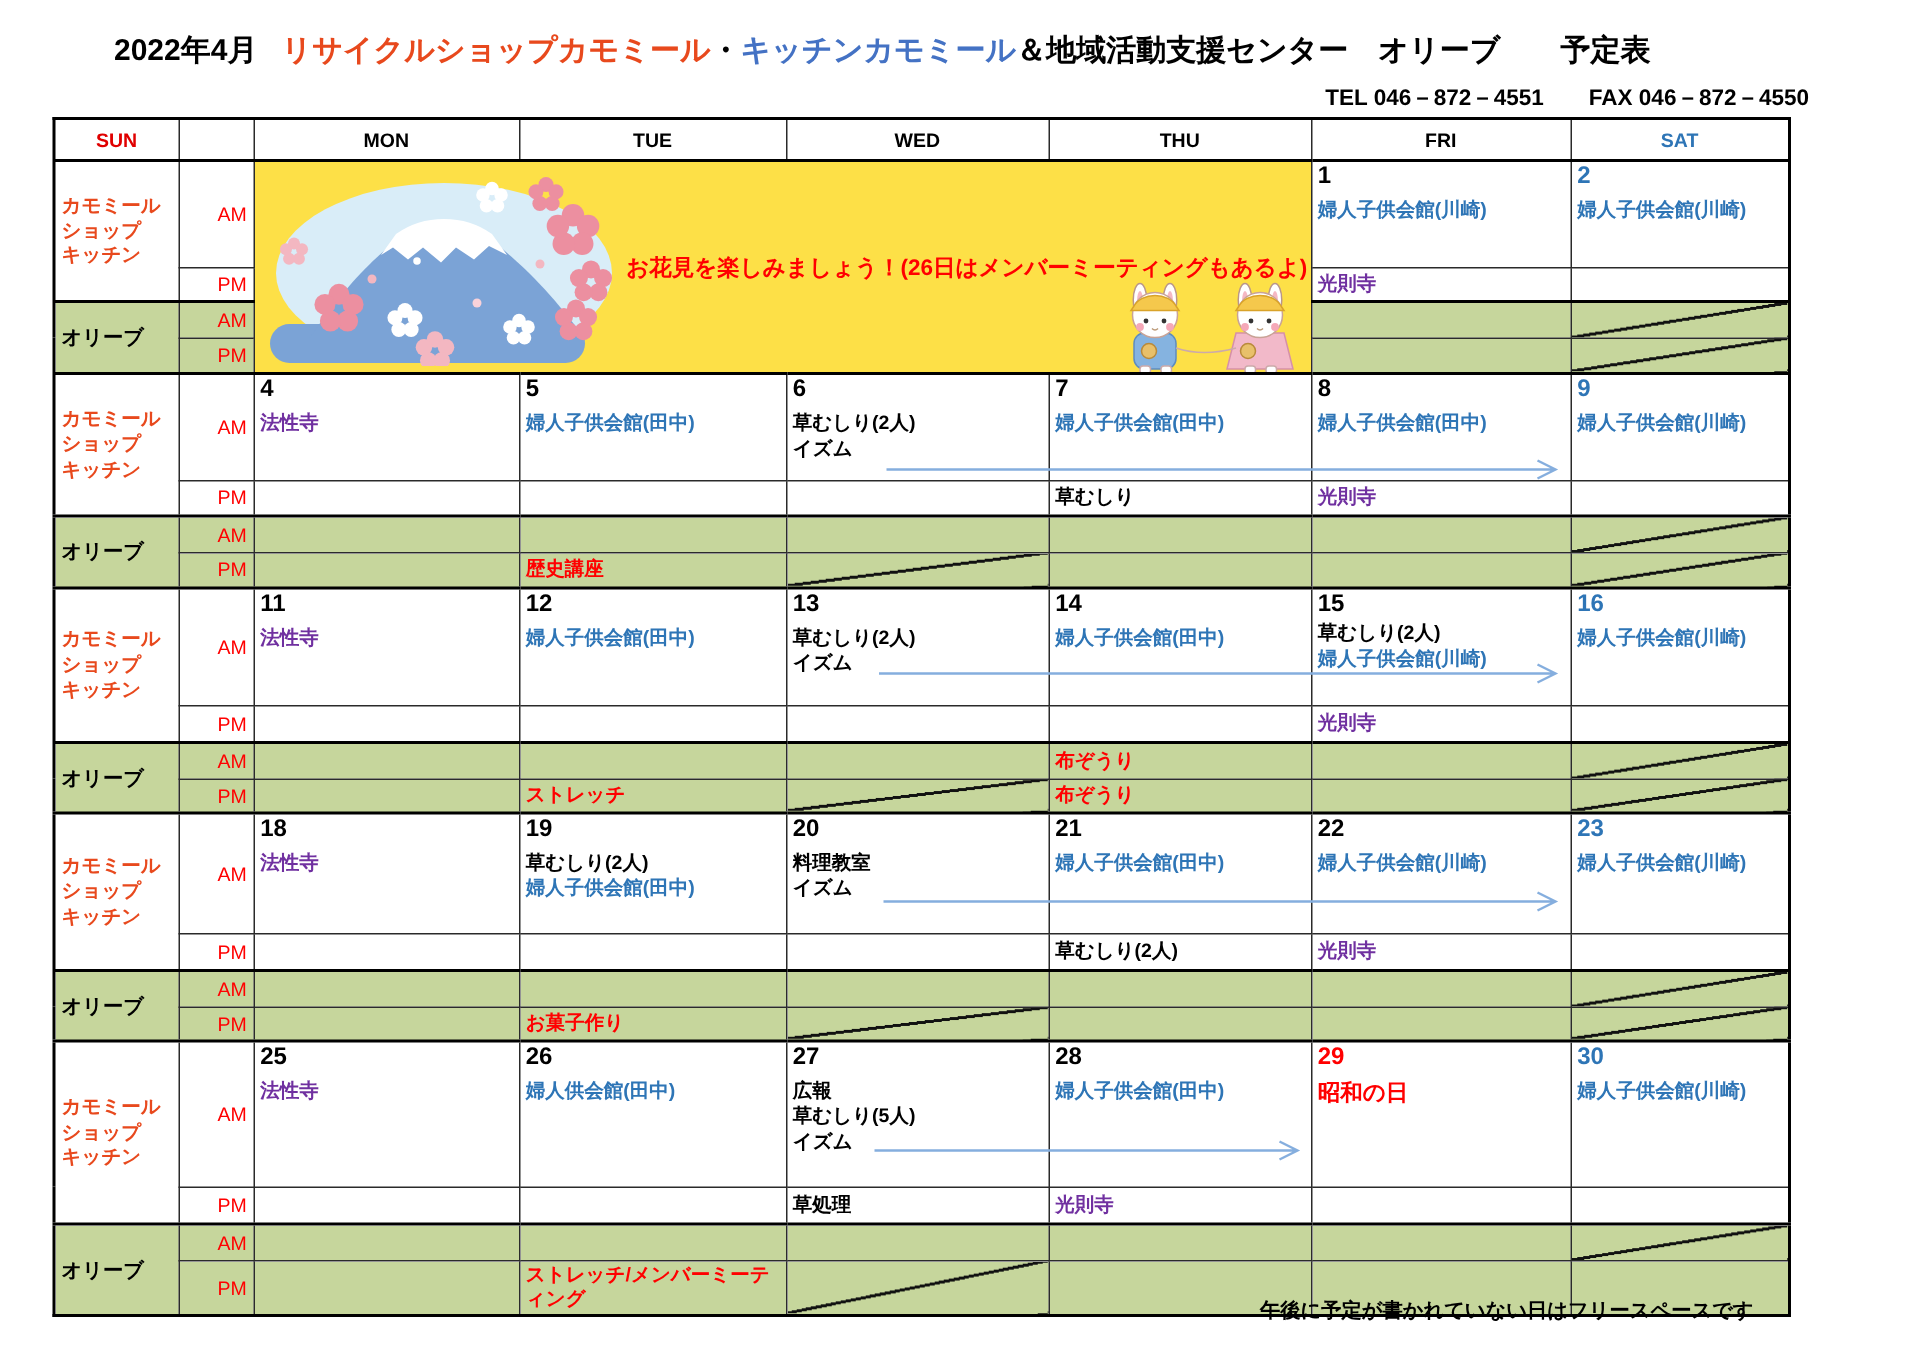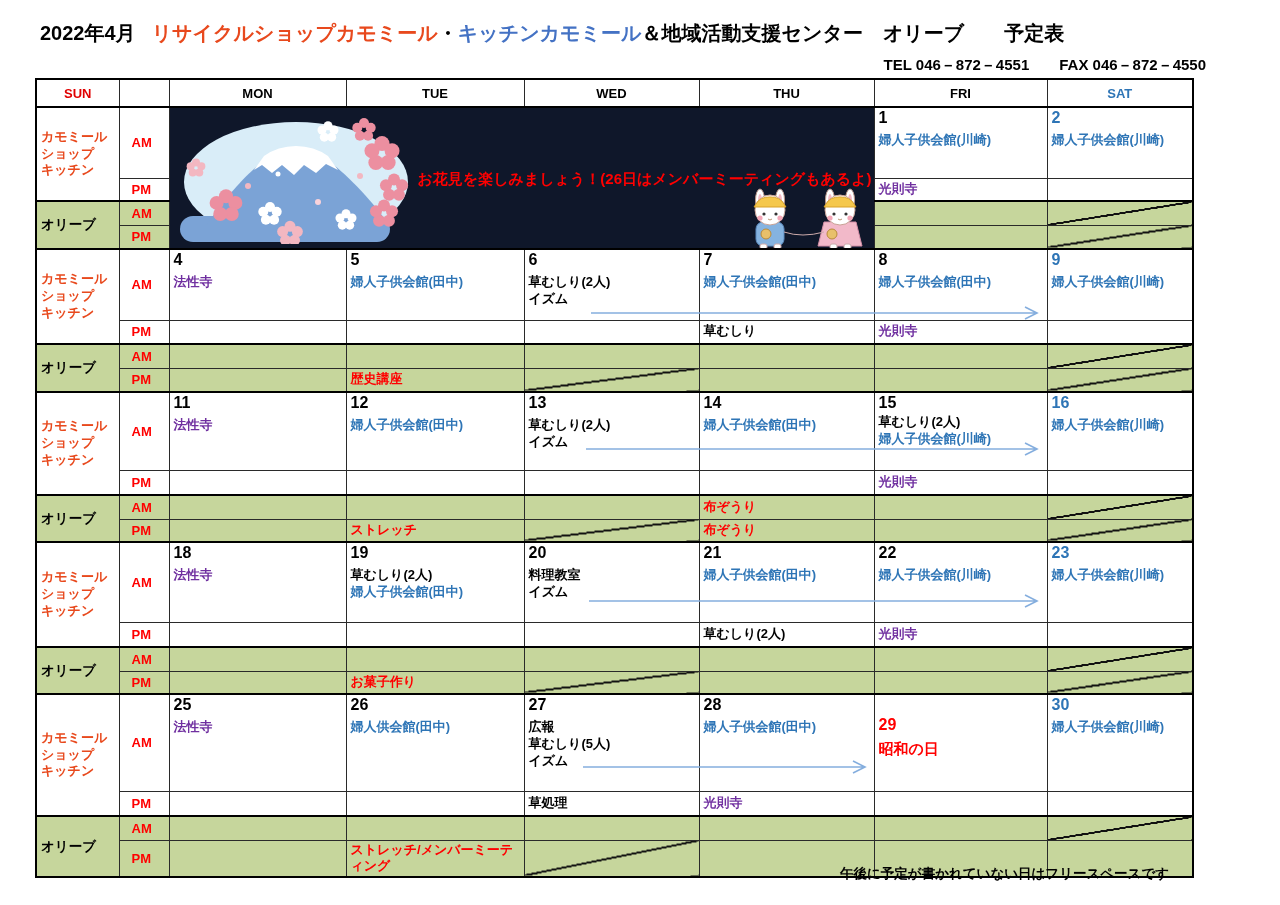--- a/index.html
+++ b/index.html
@@ -3,48 +3,48 @@
 <meta charset="utf-8">
 <style>
   :root{
     --green:#c6d69c; --blue:#2e75b6; --purple:#7030a0; --red:#ff0000;
     --orange:#e8491d; --titleblue:#4472c4; --arrow:#85aede;
   }
   html,body{margin:0;padding:0;background:#fff;}
   body{width:1280px;height:905px;position:relative;overflow:hidden;
        font-family:"Liberation Sans","DejaVu Sans",sans-serif;color:#000;}
   .title-row{position:absolute;left:40px;top:20px;font-size:20px;font-weight:bold;white-space:nowrap;}
-  .title-row .ym{margin-right:16px;}
+  .title-row .ym{margin-right:16px;margin-left:36px;}
   .title-row .shop{color:var(--orange);}
   .title-row .kitchen{color:var(--titleblue);}
   .contact{position:absolute;top:56px;right:74px;font-size:15px;font-weight:bold;white-space:nowrap;}
   .contact .fax{margin-left:30px;}
   table.cal{position:absolute;left:35px;top:78px;width:1157px;border-collapse:collapse;table-layout:fixed;
             border:2px solid #000;}
   td,th{border:1px solid #2a2a2a;padding:1px 4px;vertical-align:top;overflow:hidden;}
   th{font-size:13px;font-weight:bold;text-align:center;vertical-align:middle;}
   th.sun{color:#e00000;} th.sat{color:var(--blue);}
   tr.wktop td{border-top:2px solid #000;}
   tr.otop td{border-top:2px solid #000;}
   td.glabel{color:var(--orange);font-weight:bold;font-size:13.5px;line-height:1.4;vertical-align:middle;background:#fff;}
   td.olabel{font-weight:bold;font-size:13.5px;vertical-align:middle;}
-  td.ampm{color:var(--red);font-weight:bold;font-size:13px;text-align:left;vertical-align:middle;padding-left:12px;}
+  td.ampm{color:var(--red);font-weight:normal;font-size:13px;text-align:right;vertical-align:middle;padding-left:12px;}
   td.olive{background:var(--green);}
   td.day{background:#fff;}
   td.pmcell{vertical-align:middle;}
   td.ocell{vertical-align:middle;}
   .num{display:block;font-size:16px;font-weight:bold;line-height:1.15;color:#000;}
-  .num.nblue{color:var(--blue);} .num.nred{color:var(--red);margin-top:20px;}
+  .num.nblue{color:var(--blue);} .num.nred{color:var(--red);}
   .line{display:block;font-size:13px;font-weight:bold;line-height:1.3;}
   td.day .num + .line{margin-top:5px;}
   .t-blue{color:var(--blue);} .t-purple{color:var(--purple);} .t-red{color:var(--red);} .t-black{color:#000;}
   .holiday{font-size:15px;}
   td.diag{background-image:linear-gradient(to bottom right,
           transparent calc(50% - 1px),#111 calc(50% - 1px),#111 calc(50% + 1px),transparent calc(50% + 1px));}
-  td.banner{position:relative;padding:0;background:#0f172a;}
+  td.banner{position:relative;padding:0;background:#fde047;}
   .banner-msg{position:absolute;left:248px;top:62px;width:460px;color:var(--red);
               font-size:15px;font-weight:bold;line-height:1.2;}
   .fuji{position:absolute;left:8px;top:8px;}
   .bunnies{position:absolute;left:566px;top:80px;}
   .footnote{position:absolute;left:840px;top:865px;font-size:13.5px;font-weight:bold;white-space:nowrap;}
   svg.overlay{position:absolute;left:0;top:0;width:1280px;height:905px;pointer-events:none;}
   .arrow{stroke:var(--arrow);stroke-width:1.6;fill:none;}
 </style>
 </head>
 <body>

